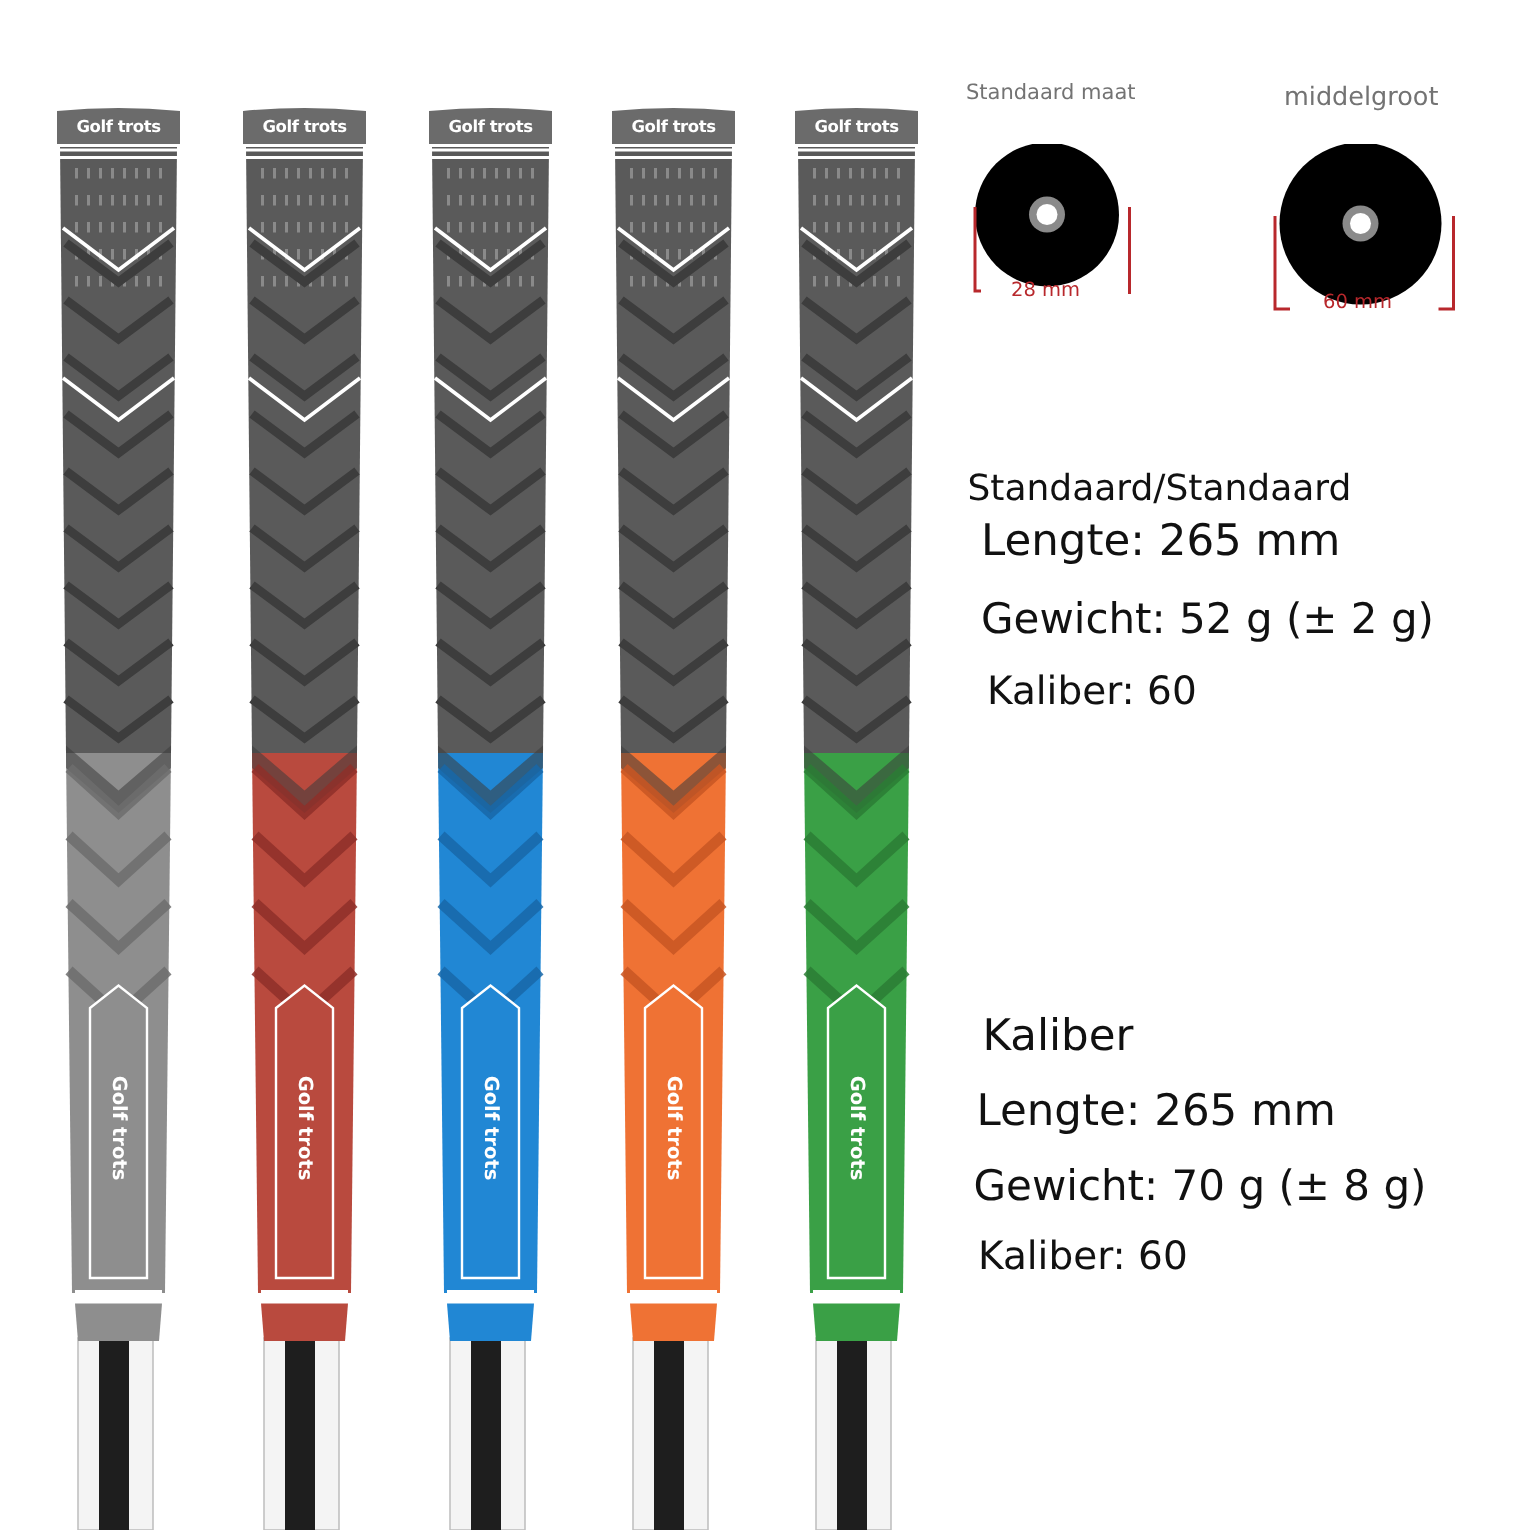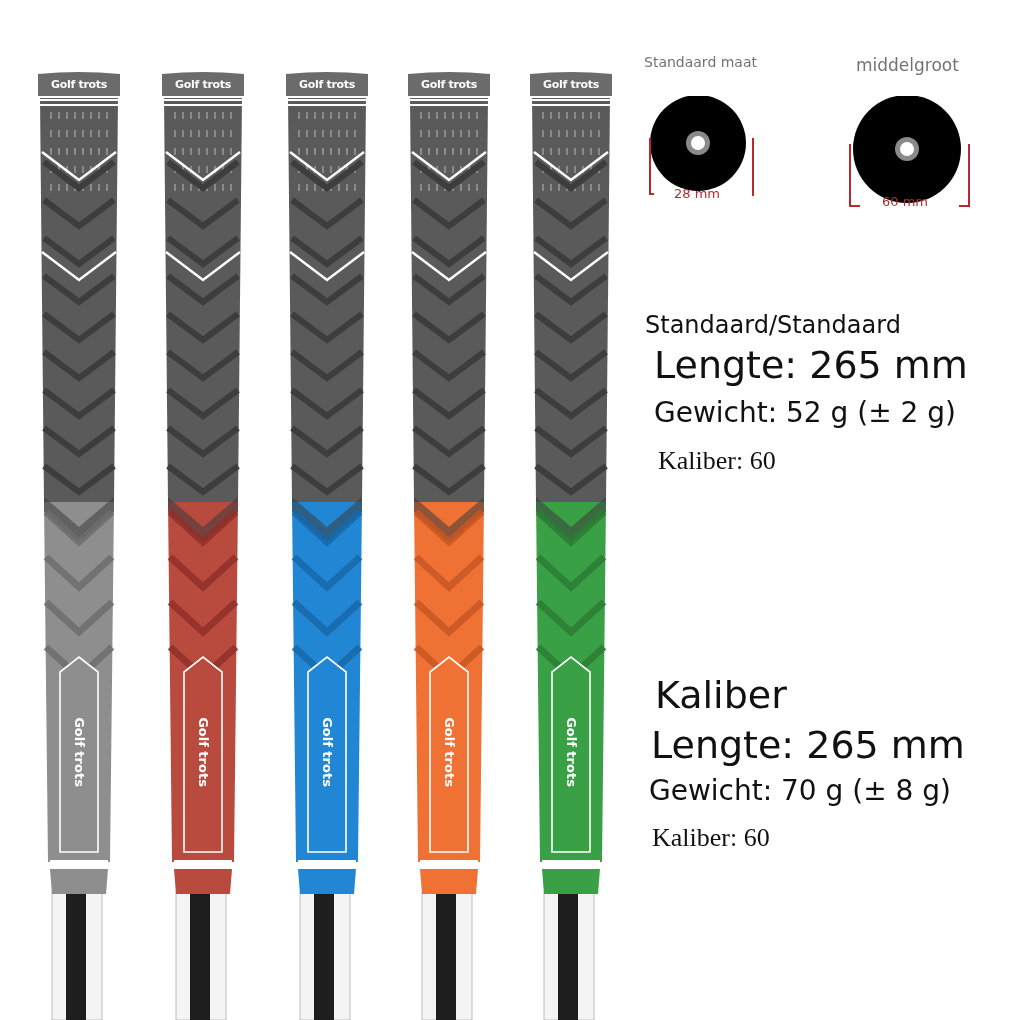--- a/index.html
+++ b/index.html
@@ -9,23 +9,23 @@
   .grip svg { position:absolute; left:0; top:0; }
   .grip-cap-label { position:absolute; left:0; width:86px; top:6px; text-align:center;
          color:#fff; font-weight:bold; font-size:11px; letter-spacing:-0.3px; }
   .grip-side-label { position:absolute; left:43px; top:680px; transform:translate(-50%,-50%) rotate(90deg);
          color:#fff; font-weight:bold; font-size:13px; white-space:nowrap; }
   .size-title { position:absolute; font-size:14px; color:#737373; }
   .size-title.large { font-size:17px; }
   .dim { position:absolute; color:#b8282c; font-size:13px; }
   .spec { position:absolute; white-space:nowrap; color:#111; }
   .s22 { font-size:24px; }
-  .s30 { font-size:38px; }
+  .s30 { font-size:29px; }
   .s28 { font-size:28px; }
-  .s26 { font-size:26px;font-family:Liberation Serif, serif; }
+  .s26 { font-size:26px; }
 </style>
 </head>
 <body>
 
 <div id="grips">
     <div class="grip" style="left: 36px;">
     <svg width="86" height="948">
 
       <rect x="16" y="820" width="50" height="128" fill="#f4f4f4" stroke="#bdbdbd" stroke-width="1"></rect>
       <rect x="30" y="820" width="20" height="128" fill="#1e1e1e"></rect>

